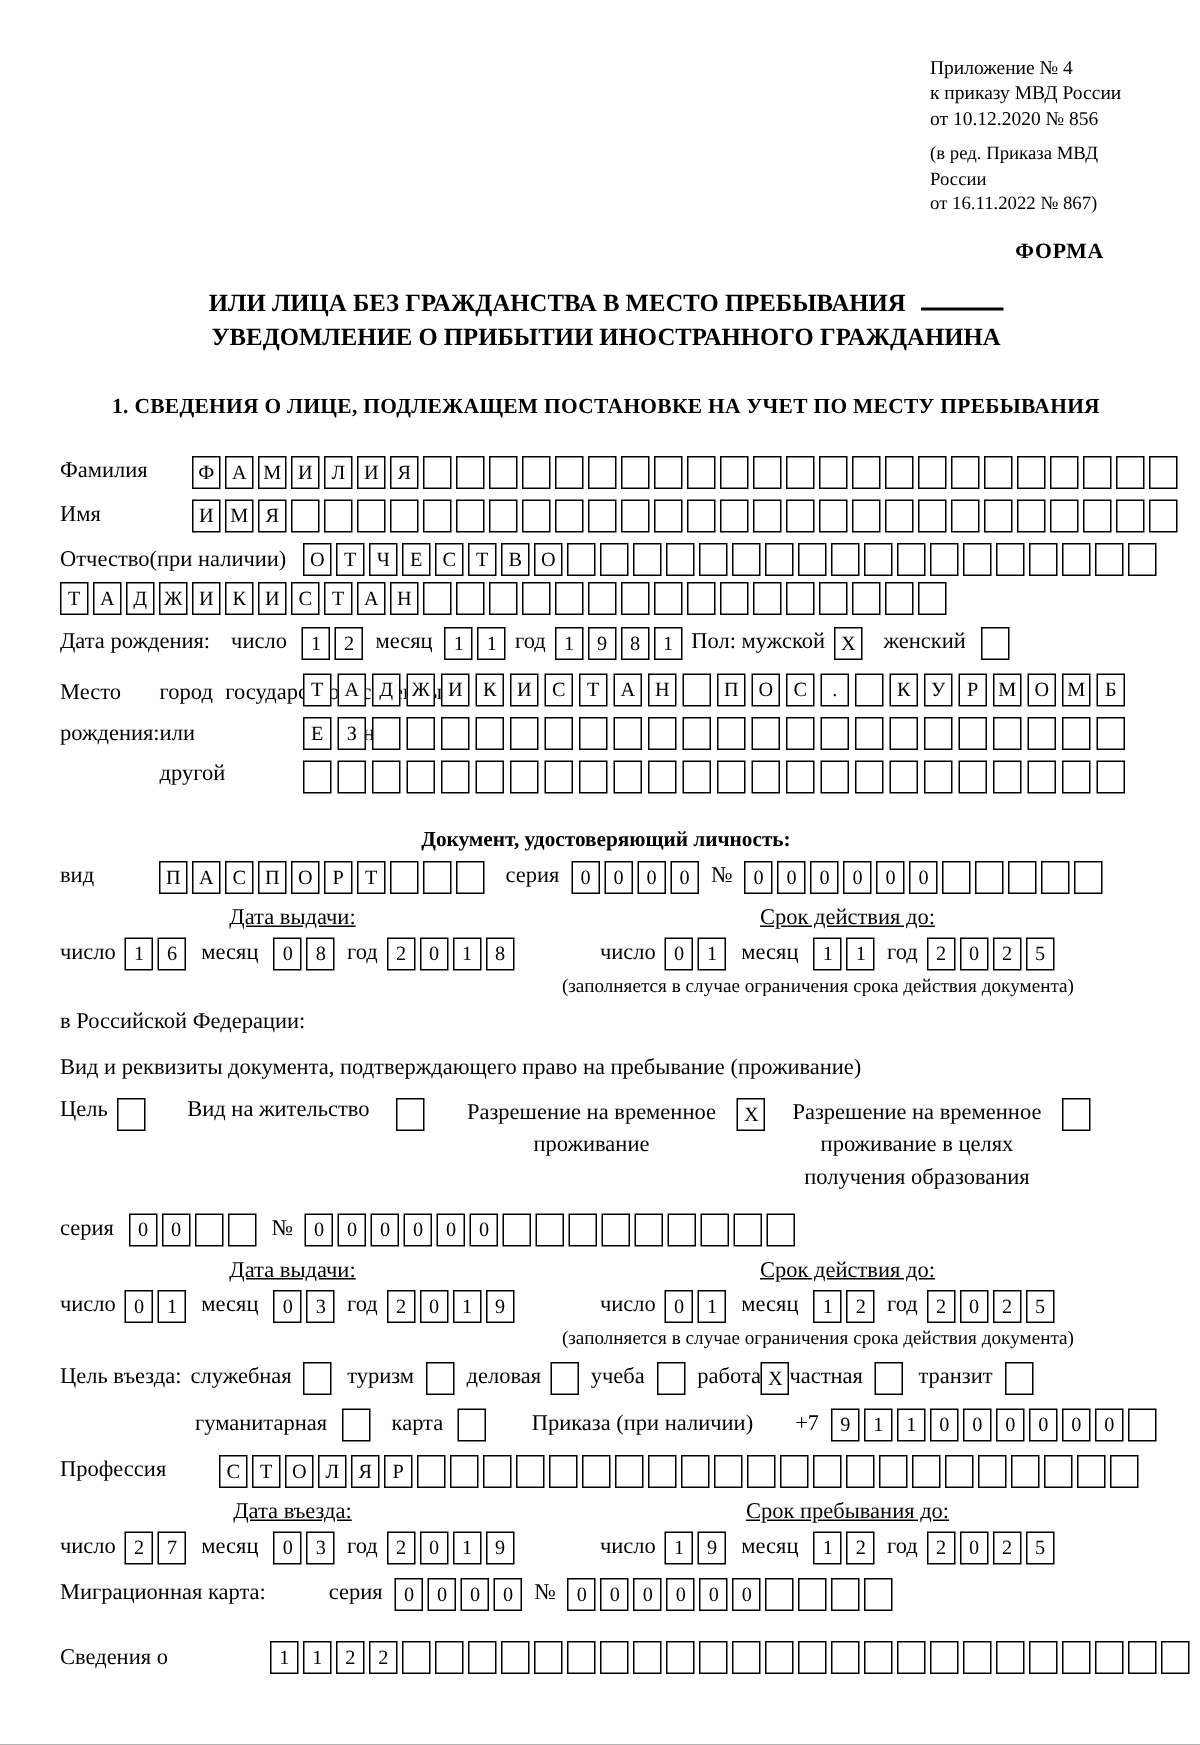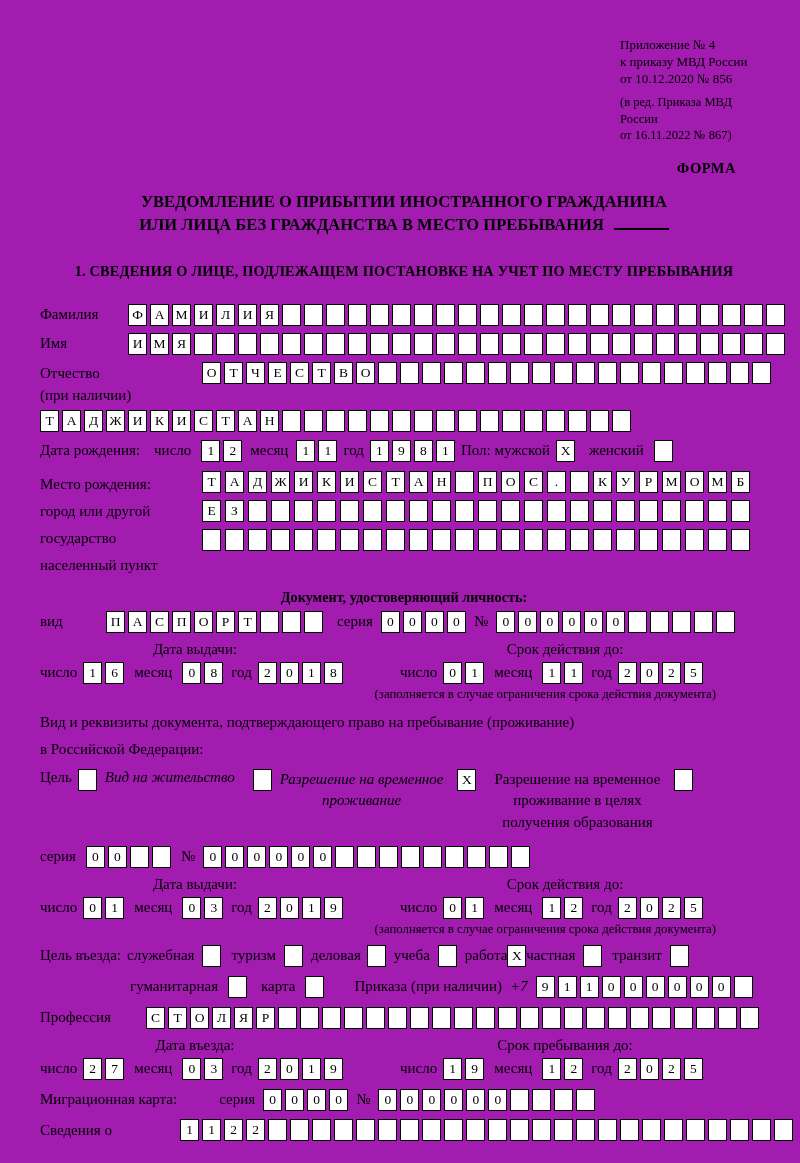--- a/index.html
+++ b/index.html
@@ -1,41 +1,41 @@
 <!DOCTYPE html>
 <html><head>
 <meta charset="utf-8">
 <style>
   html,body{margin:0;padding:0;background:#777;}
-  .sheet{position:relative;width:800px;height:1163px;background:#a21caf;color:#000;
+  .sheet{position:relative;width:800px;height:1163px;background:#ffffff;color:#000;
     font-family:"Liberation Serif","DejaVu Serif",serif;overflow:hidden;}
   .inner{padding:36px 32px 0 40px;}
   .hdr{margin-left:580px;font-size:13px;line-height:1.32;}
   .hdr2{margin-top:7px;font-size:12.5px;line-height:1.32;}
   .forma{text-align:right;padding-right:32px;font-weight:bold;font-size:14.5px;margin-top:16px;letter-spacing:.5px;}
   .title{text-align:center;font-weight:bold;font-size:16.5px;line-height:1.38;margin-top:14px;}
   .title .uline{display:inline-block;width:55px;border-bottom:2px solid #000;height:14px;margin-left:10px;}
   .sec{font-weight:bold;font-size:14.3px;text-align:center;margin-top:26px;letter-spacing:.2px;}
   .row{display:flex;align-items:center;margin-top:7px;}
   .row.top{align-items:flex-start;}
   .lbl{font-size:15px;flex:none;}
-  .lblcol{display:flex;flex-direction:column;font-size:15px;line-height:22px;flex:none;}
+  .lblcol{display:flex;flex-direction:row;font-size:15px;line-height:22px;flex:none;}
   .cells{display:inline-flex;gap:3px;flex:none;}
   .cells.wgap{gap:4px;}
   .cell{width:19px;height:22px;border:1.6px solid #000;box-sizing:border-box;display:inline-flex;
     align-items:center;justify-content:center;font-size:13.5px;flex:none;background:#fff;}
   .cellrows{display:flex;flex-direction:column;gap:7px;}
   .dlbl{font-size:15px;flex:none;}
   .g6{margin-left:6px;} .g8{margin-left:8px;} .g10{margin-left:10px;} .g14{margin-left:14px;}
-  .g18{margin-left:18px;} .g24{margin-left:8px;font-style:italic;} .g30{margin-left:30px;}
-  .dochead{font-weight:bold;font-size:14.2px;text-align:center;margin-top:10px;}
+  .g18{margin-left:18px;} .g24{margin-left:28px;} .g30{margin-left:30px;}
+  .dochead{font-weight:bold;font-size:14.2px;text-align:center;margin-top:22px;}
   .dates{display:flex;margin-top:8px;}
   .datecol{width:360px;}
   .datecol.r{width:auto;}
-  .datehead{font-size:15px;text-align:center;width:310px;}
+  .datehead{font-size:15px;text-align:center;width:310px;text-decoration:underline;}
   .datehead.r{width:330px;}
   .dateline{display:flex;align-items:center;margin-top:4px;}
   .note{font-size:12.8px;text-align:right;padding-right:52px;margin-top:3px;}
   .plain{font-size:15px;margin-top:9px;line-height:1.5;}
   .clabel{font-size:15px;text-align:center;line-height:1.45;flex:none;}
 </style>
 </head>
 <body>
 
 <div class="sheet">
@@ -47,22 +47,22 @@
     <div>от 10.12.2020 № 856</div>
     <div class="hdr2">
       <div>(в ред. Приказа МВД России</div>
       <div>от 16.11.2022 № 867)</div>
     </div>
   </div>
 
   <div class="forma">ФОРМА</div>
 
   <div class="title">
+    <div><span>ИЛИ ЛИЦА БЕЗ ГРАЖДАНСТВА В МЕСТО ПРЕБЫВАНИЯ</span><span class="uline"></span></div>
     <div>УВЕДОМЛЕНИЕ О ПРИБЫТИИ ИНОСТРАННОГО ГРАЖДАНИНА</div>
-    <div><span>ИЛИ ЛИЦА БЕЗ ГРАЖДАНСТВА В МЕСТО ПРЕБЫВАНИЯ</span><span class="uline"></span></div>
   </div>
 
   <div class="sec">1. СВЕДЕНИЯ О ЛИЦЕ, ПОДЛЕЖАЩЕМ ПОСТАНОВКЕ НА УЧЕТ ПО МЕСТУ ПРЕБЫВАНИЯ</div>
 
   <div class="row" style="margin-top:24px">
     <span class="lbl" style="width:88px">Фамилия</span>
     <span class="cells">
           <span class="cell">Ф</span>
           <span class="cell">А</span>
           <span class="cell">М</span>
@@ -397,22 +397,22 @@
               <span class="cell">2</span>
               <span class="cell">0</span>
               <span class="cell">2</span>
               <span class="cell">5</span>
             </span>
       </div>
     </div>
   </div>
   <div class="note">(заполняется в случае ограничения срока действия документа)</div>
 
+  <div class="plain" style="margin-top:5px">в Российской Федерации:</div>
   <div class="plain">Вид и реквизиты документа, подтверждающего право на пребывание (проживание)</div>
-  <div class="plain" style="margin-top:5px">в Российской Федерации:</div>
 
   <div class="row top" style="margin-top:8px">
     <span class="dlbl">Цель</span>
     <span class="cells g6">
           <span class="cell"></span>
         </span>
     <span class="dlbl g24">Вид на жительство</span>
     <span class="cells g18">
           <span class="cell"></span>
         </span>
@@ -663,21 +663,21 @@
           <span class="cell">0</span>
           <span class="cell">0</span>
           <span class="cell">0</span>
           <span class="cell"></span>
           <span class="cell"></span>
           <span class="cell"></span>
           <span class="cell"></span>
         </span>
   </div>
 
-  <div class="row top" style="margin-top:8px">
+  <div class="row top" style="margin-top:20px">
     <span class="lblcol" style="width:140px;line-height:22.5px">
       <span>Сведения о</span>
 
     </span>
     <span style="display:flex;flex-direction:column">
       <span class="cellrows">
         <span class="cells">
               <span class="cell">1</span>
               <span class="cell">1</span>
               <span class="cell">2</span>

